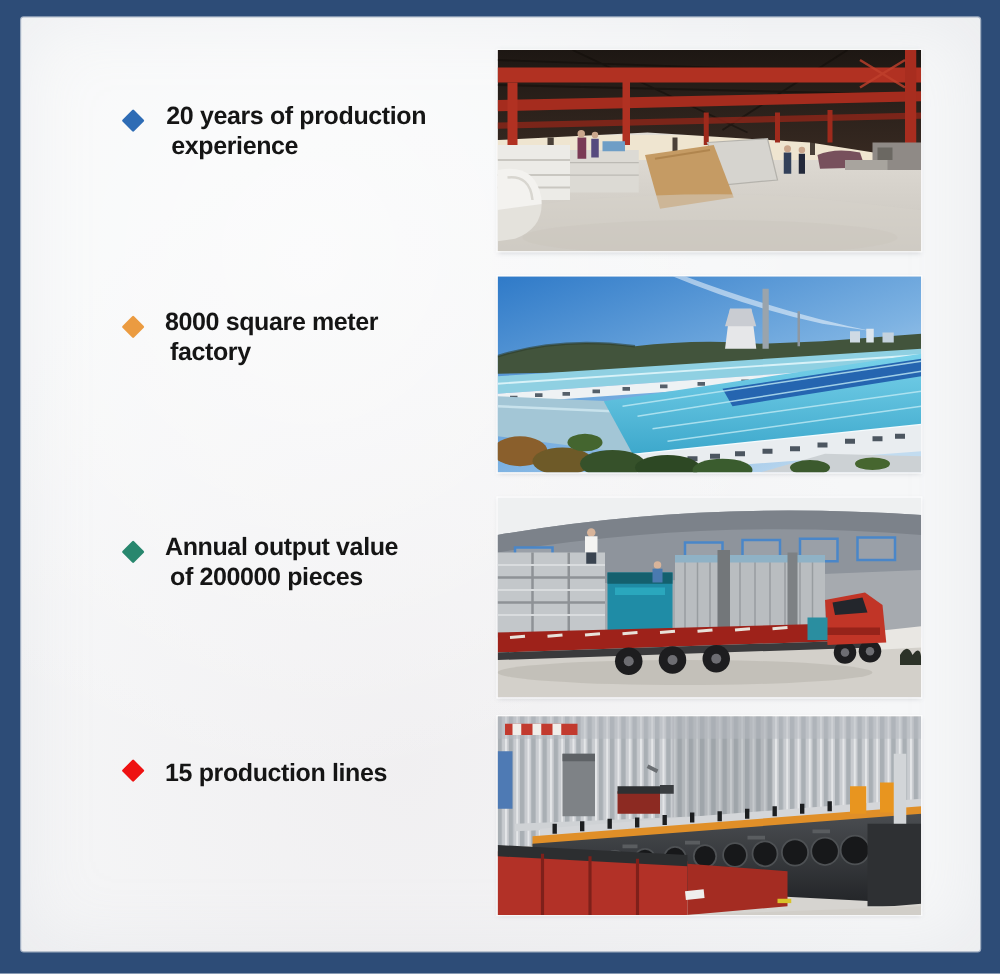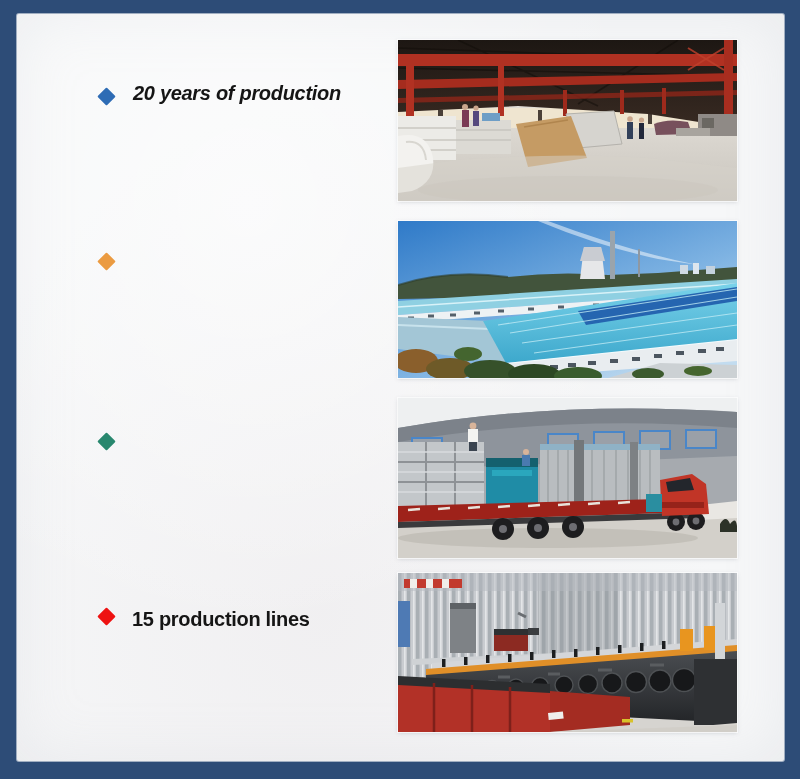--- a/index.html
+++ b/index.html
@@ -22,27 +22,36 @@
   .photo svg{display:block;width:100%;height:100%;}
 </style>
 </head>
 <body>
 
 <div class="canvas">
   <div class="frame" style="background: rgb(45, 76, 119);"></div>
   <div class="card" style="background: rgb(246, 247, 248);"></div>
 
   <span class="diamond" style="left: 100px; top: 90px; background: rgb(46, 108, 181);"></span>
-  <div class="feature-text" style="left:133px;top:81px;font-style:italic;">
+  <div class="feature-text" style="left:133px;top:81px;">
     <div class="l1">20 years of production</div>
+    <div class="l2">experience</div>
   </div>
 
   <span class="diamond" style="left: 100px; top: 255px; background: rgb(235, 155, 65);"></span>
+  <div class="feature-text" style="left:132px;top:246px;">
+    <div class="l1">8000 square meter</div>
+    <div class="l2">factory</div>
+  </div>
 
   <span class="diamond" style="left: 100px; top: 435px; background: rgb(40, 135, 110);"></span>
+  <div class="feature-text" style="left:132px;top:426px;">
+    <div class="l1">Annual output value</div>
+    <div class="l2">of 200000 pieces</div>
+  </div>
 
   <span class="diamond" style="left: 100px; top: 610px; background: rgb(238, 18, 18);"></span>
   <div class="feature-text" style="left:132px;top:607px;">
     <div class="l1">15 production lines</div>
   </div>
 
   <div class="photo" style="left:398px;top:40px;width:339px;height:161px;" role="img" aria-label="factory workshop interior with red steel roof trusses and stacked panels">
     <svg viewBox="0 0 339 161" preserveAspectRatio="none">
       <defs>
         <linearGradient id="p1floor" x1="0" y1="0" x2="0" y2="1">

